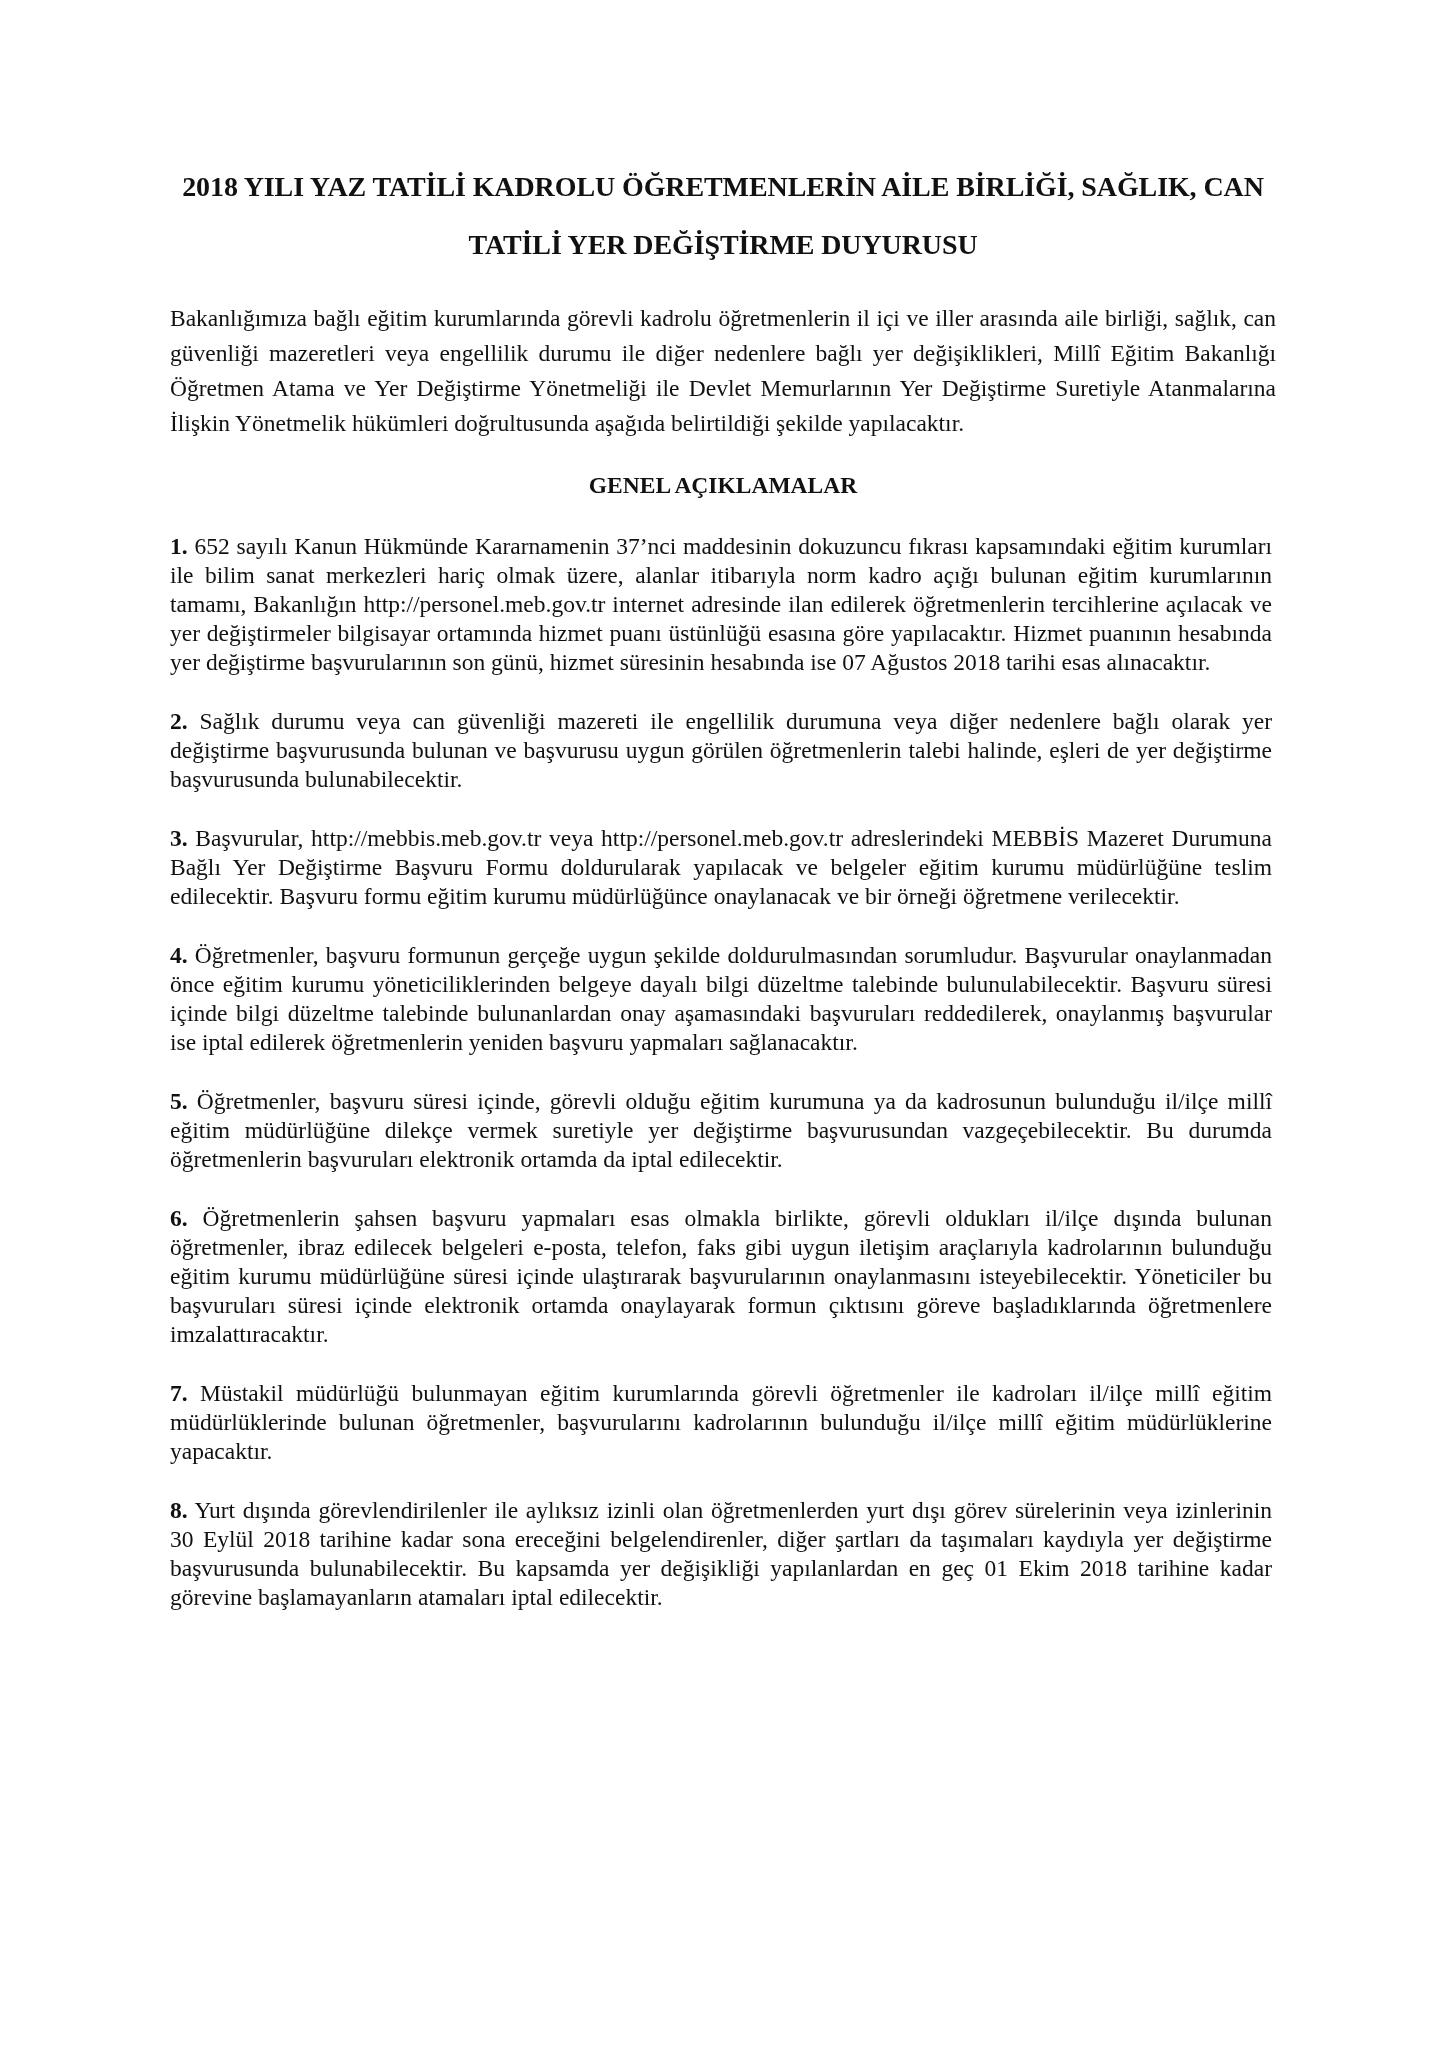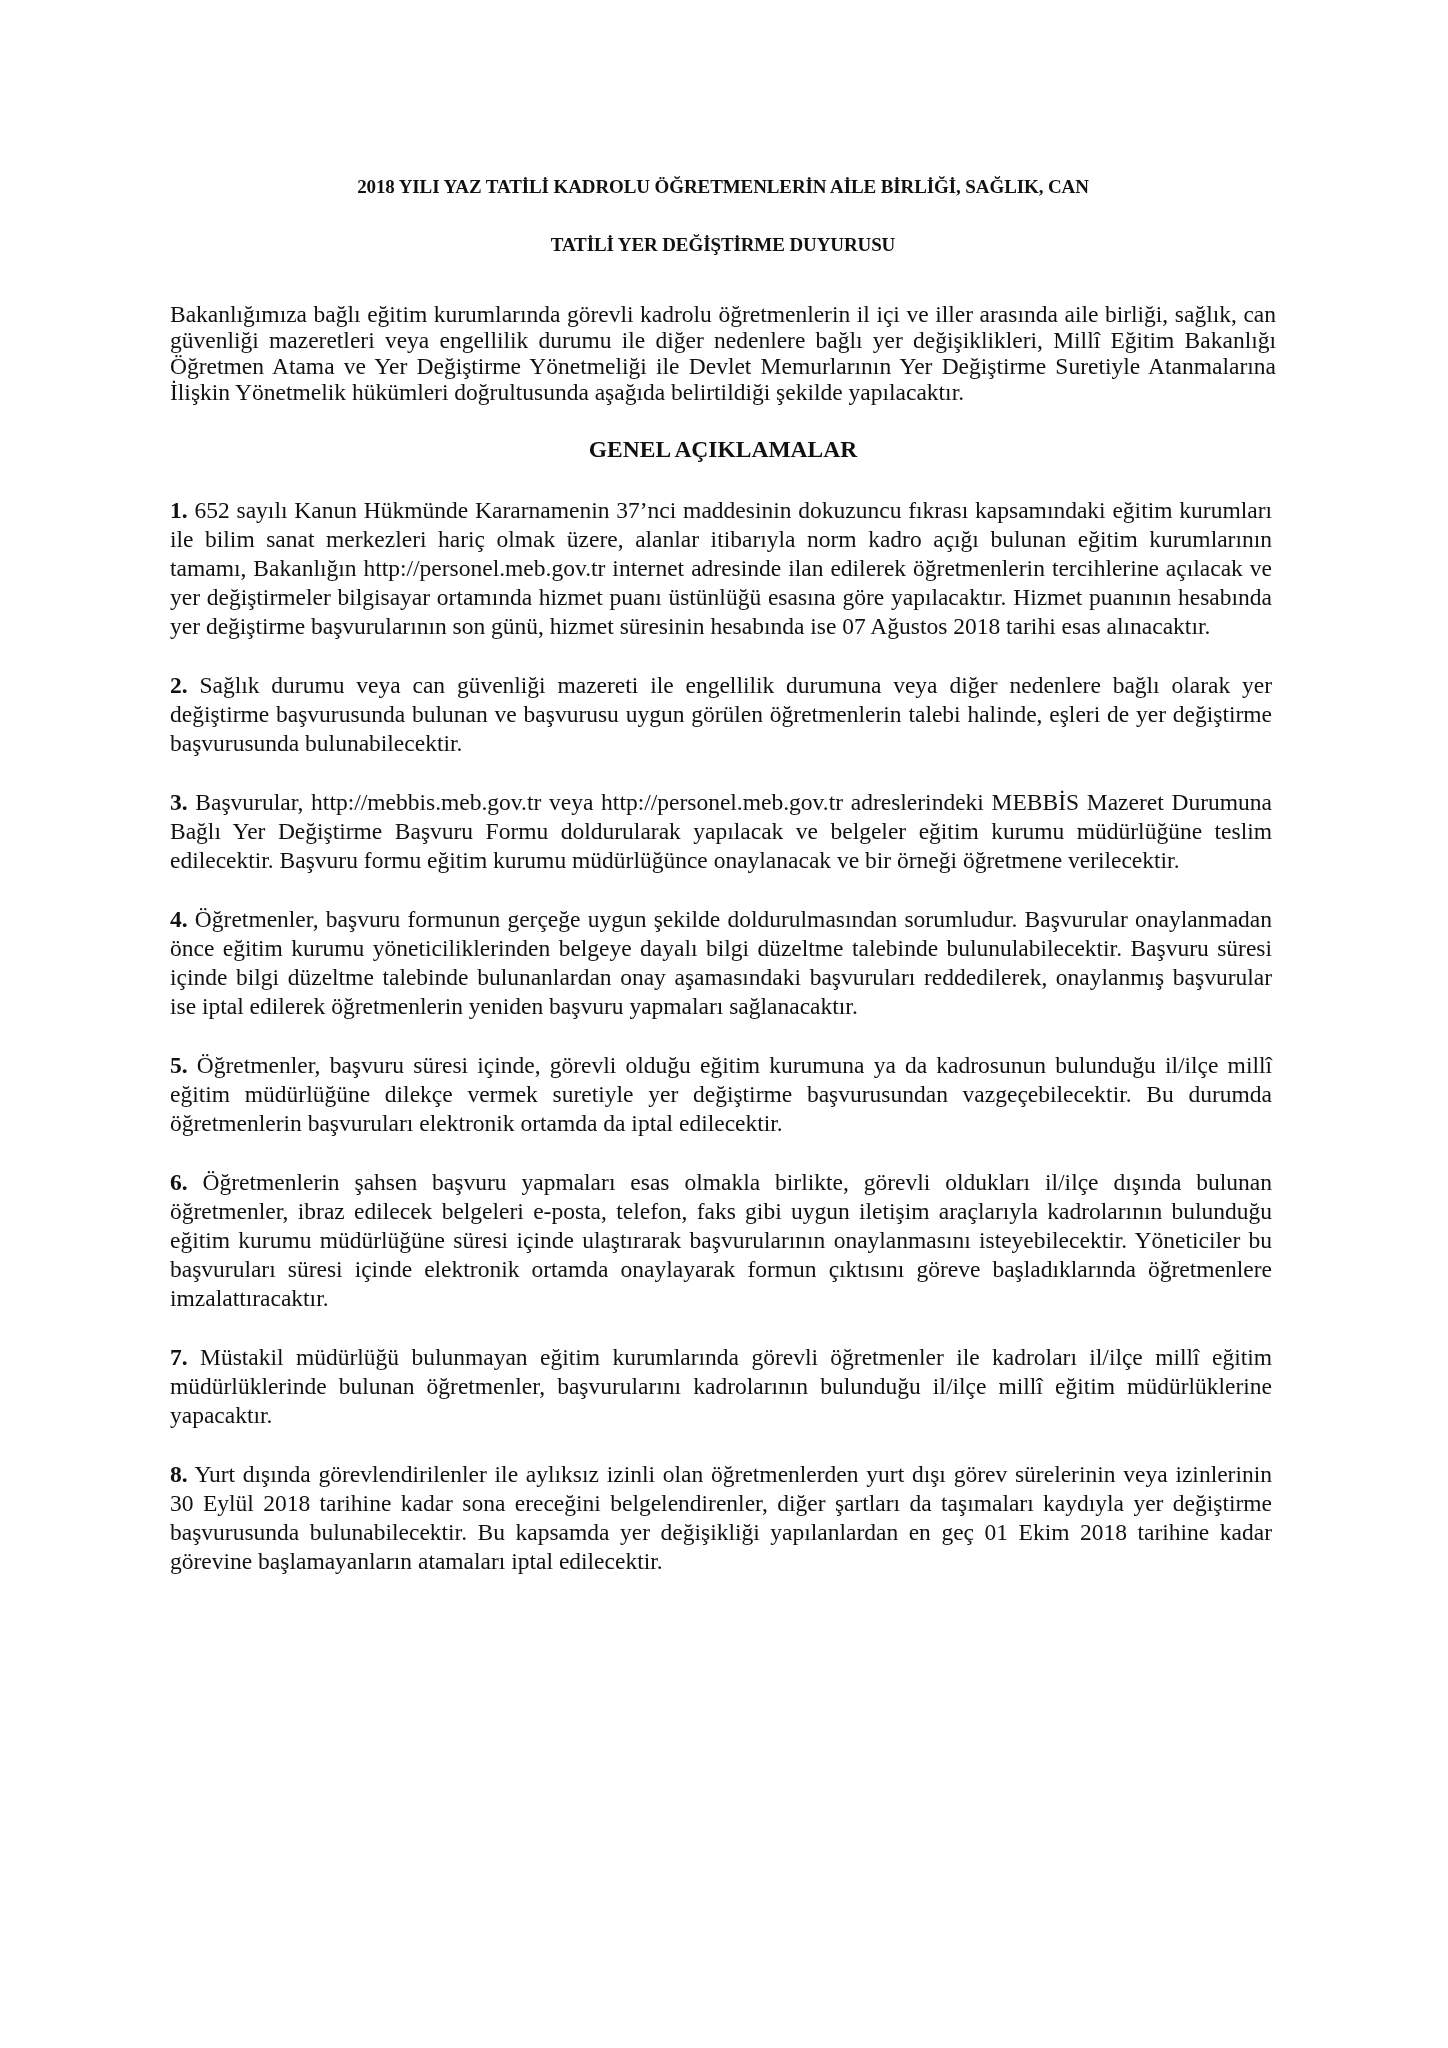--- a/index.html
+++ b/index.html
@@ -16,30 +16,30 @@
     color: #111111;
   }
   .page {
     position: absolute;
     left: 170px;
     top: 172px;
     width: 1106px;
   }
   .title {
     font-weight: bold;
-    font-size: 19px;
+    font-size: 28px;
     line-height: 29px;
     text-align: center;
     margin: 0;
     letter-spacing: -0.1px;
   }
   .intro {
     margin: 42px 0 0 0;
     font-size: 23.5px;
-    line-height: 26px;
+    line-height: 35px;
     text-align: justify;
   }
   .section-heading {
     margin: 30px 0 0 0;
     font-size: 23.5px;
     line-height: 29px;
     text-align: center;
     font-weight: bold;
   }
   .item {

